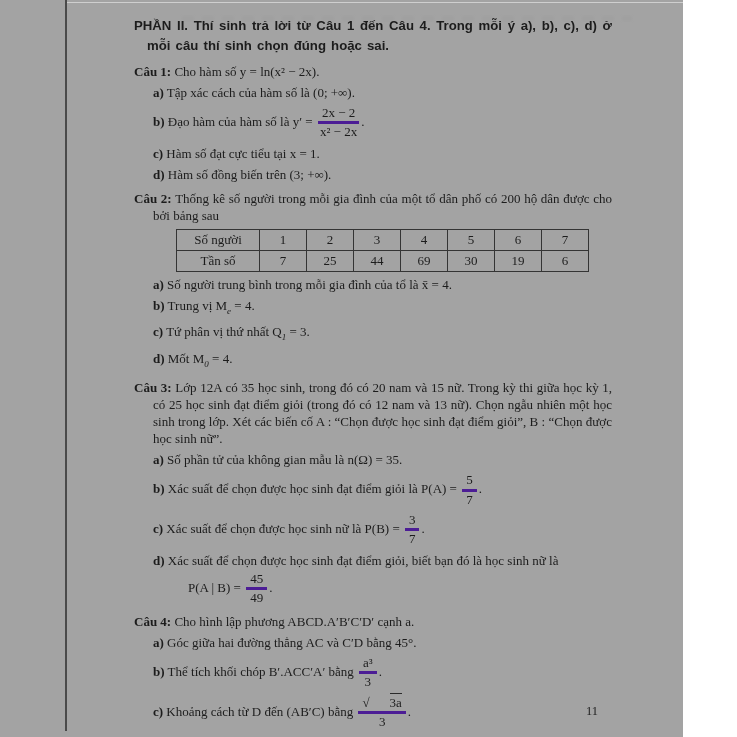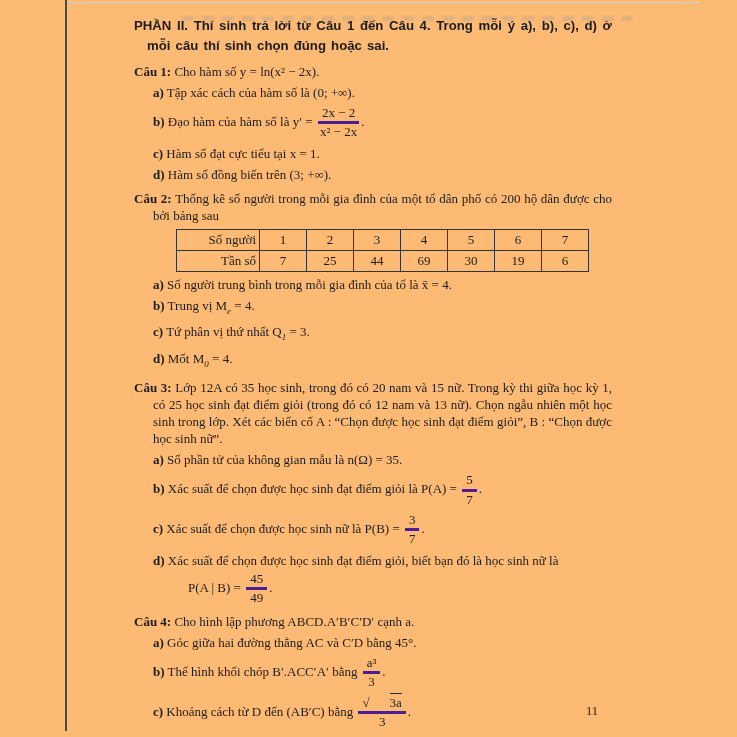--- a/index.html
+++ b/index.html
@@ -1,16 +1,16 @@
 <!DOCTYPE html>
 <html><head>
 <meta charset="utf-8">
 <style>
   html,body{margin:0;padding:0;background:#ffffff;}
-  .screen{position:relative;width:737px;height:737px;background:#fdba74;overflow:hidden;
+  .screen{position:relative;width:683px;height:737px;background:#a3a3a3;overflow:hidden;
           font-family:"Liberation Serif", serif;color:#1c1c1c;}
   .scan-vline{position:absolute;left:65px;top:0;width:2px;height:731px;background:#4a4a4a;}
   .scan-hline{position:absolute;left:67px;top:2px;width:633px;height:1px;background:#cfcfcf;}
   .ghost-text{position:absolute;left:182px;top:16px;width:450px;height:5px;opacity:.3;filter:blur(1px);
               background:repeating-linear-gradient(90deg,#9a9a9a 0 12px,transparent 12px 20px);}
   .content{position:absolute;left:134px;top:14px;width:478px;font-size:13px;line-height:17px;}
   .part-header{margin:2px 0 0 0;font-family:"Liberation Sans", sans-serif;font-weight:bold;
                font-size:13.2px;line-height:20px;text-align:justify;word-spacing:1.5px;
                padding-left:13px;text-indent:-13px;}
   .qintro{margin-top:7px;text-align:justify;padding-left:19px;text-indent:-19px;}
@@ -19,21 +19,21 @@
   .item-label{font-weight:bold;}
   .math{}
   sub.math{font-size:9px;font-style:italic;}
   .frac{display:inline-block;vertical-align:middle;text-align:center;line-height:1.1;margin:1px 2px;}
   .fnum{display:block;padding:0 4px 1px;border-bottom:3px solid #4c1d95;}
   .fden{display:block;padding-top:1px;}
   .radicand{border-top:1px solid #2a2a2a;padding-top:1px;margin-left:20px;}
   .formula-line{margin-top:2px;margin-left:35px;}
   .freq-table{border-collapse:collapse;margin:5px 0 2px 42px;font-size:13px;line-height:15px;}
   .freq-table td{border:1px solid #343434;padding:1px 3px;height:18px;text-align:center;min-width:40px;}
-  .freq-table td.rowhead{text-align:right;min-width:76px;}
+  .freq-table td.rowhead{text-align:center;min-width:76px;}
   .page-num{position:absolute;left:586px;top:704px;font-size:12.5px;color:#222;}
 </style>
 </head>
 <body>
 
 <div class="screen">
   <div class="scan-vline"></div>
   <div class="scan-hline"></div>
   <div class="ghost-text"></div>
 
@@ -161,21 +161,21 @@
       <span class="item-label">a)</span>
       <span>Góc giữa hai đường thẳng</span>
       <span class="math">AC</span>
       <span>và</span>
       <span class="math">C′D</span>
       <span>bằng</span>
       <span class="math">45°.</span>
     </div>
     <div class="item">
       <span class="item-label">b)</span>
-      <span>Thể hình khối chóp</span>
+      <span>Thể tích khối chóp</span>
       <span class="math">B′.ACC′A′</span>
       <span>bằng</span>
       <span class="frac"><span class="fnum math">a³</span><span class="fden">3</span></span><span>.</span>
     </div>
     <div class="item">
       <span class="item-label">c)</span>
       <span>Khoảng cách từ</span>
       <span class="math">D</span>
       <span>đến</span>
       <span class="math">(AB′C)</span>

